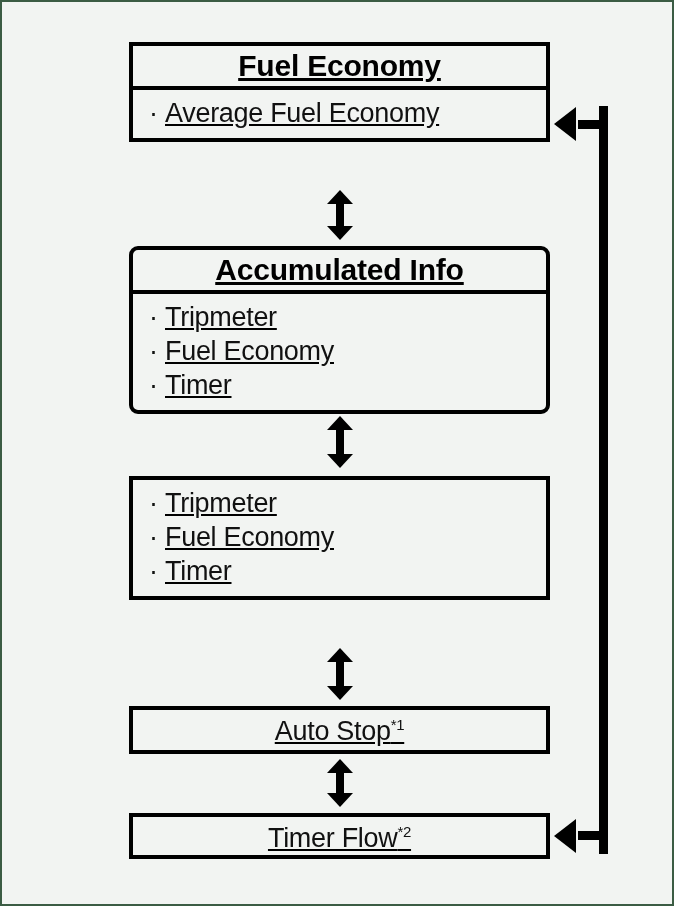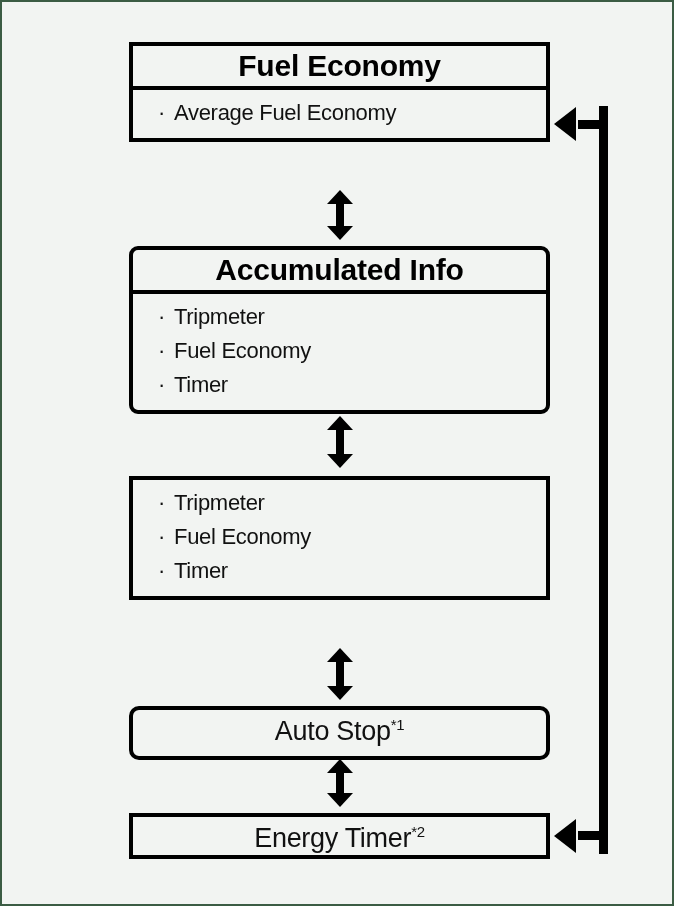--- a/index.html
+++ b/index.html
@@ -23,41 +23,41 @@
   }
 
   
   .node {
     position: absolute;
     left: 127px;
     width: 421px;
     box-sizing: border-box;
     border: 4px solid #000000;
     background: #f2f4f2;
+    text-decoration: underline;
   }
   .node-title {
     text-align: center;
     font-weight: bold;
     font-size: 30px;
     line-height: 40px;
     color: #000000;
     border-bottom: 4px solid #000000;
     letter-spacing: -0.2px;
     white-space: pre;
   }
   .node-body {
     padding: 6px 0 8px 16px;
   }
   .bullet-row {
-    font-size: 22px;
+    font-size: 27px;
     line-height: 34px;
     color: #111111;
     white-space: pre;
     letter-spacing: -0.3px;
-    margin-left: 9px;
   }
   .bullet-row .dot {
     display: inline-block;
     width: 16px;
   }
 
   
   .node-simple {
     text-align: center;
     font-size: 27px;
@@ -69,21 +69,21 @@
   .node-simple sup {
     font-size: 15px;
     vertical-align: super;
     line-height: 0;
   }
 
   
   #node-fuel-economy   { top: 40px;  }
   #node-accumulated    { top: 244px; border-radius: 9px; }
   #node-drive-info     { top: 474px; }
-  #node-auto-stop      { top: 704px; height: 54px; border-radius: 10px; }
+  #node-auto-stop      { top: 704px; height: 48px; }
   #node-energy-flow    { top: 811px; height: 46px; }
 
   
   .dbl-arrow {
     position: absolute;
     left: 325px;
     width: 26px;
   }
   .dbl-arrow .shaft {
     position: absolute;
@@ -205,21 +205,21 @@
     <div class="node-simple"><span>Auto Stop</span><sup>*1</sup></div>
   </div>
 
   <div class="dbl-arrow" id="arrow-as-ef">
     <span class="head-up"></span>
     <span class="shaft"></span>
     <span class="head-dn"></span>
   </div>
 
   <div class="node" id="node-energy-flow">
-    <div class="node-simple"><span>Energy Timer</span><sup>*2</sup></div>
+    <div class="node-simple"><span>Timer Flow</span><sup>*2</sup></div>
   </div>
 
   <div id="loop">
     <span class="v-line"></span>
     <span class="h-top"></span>
     <span class="arrowhead-top"></span>
     <span class="h-bot"></span>
     <span class="arrowhead-bot"></span>
   </div>
 

